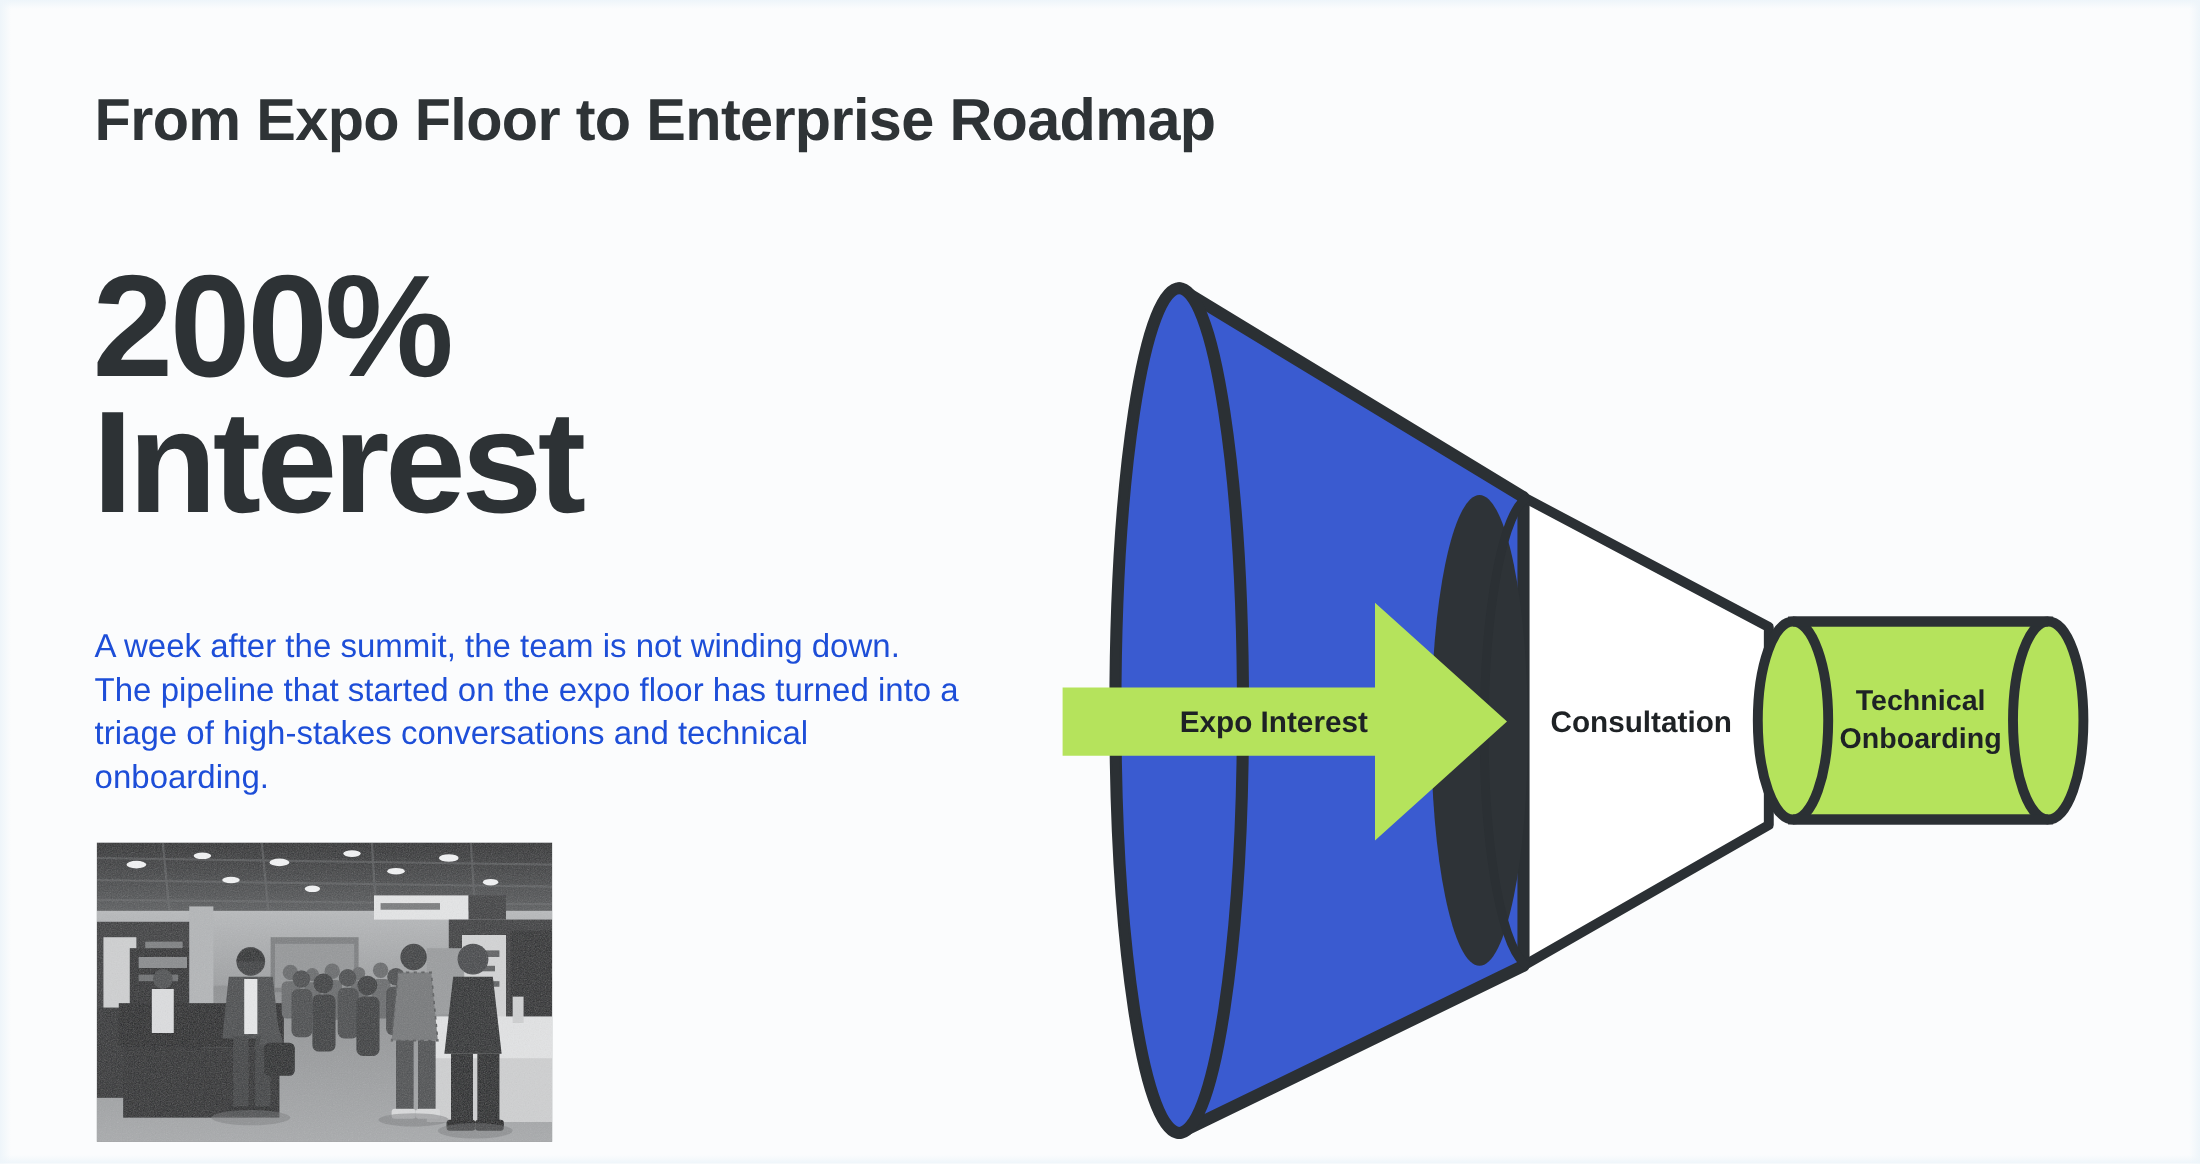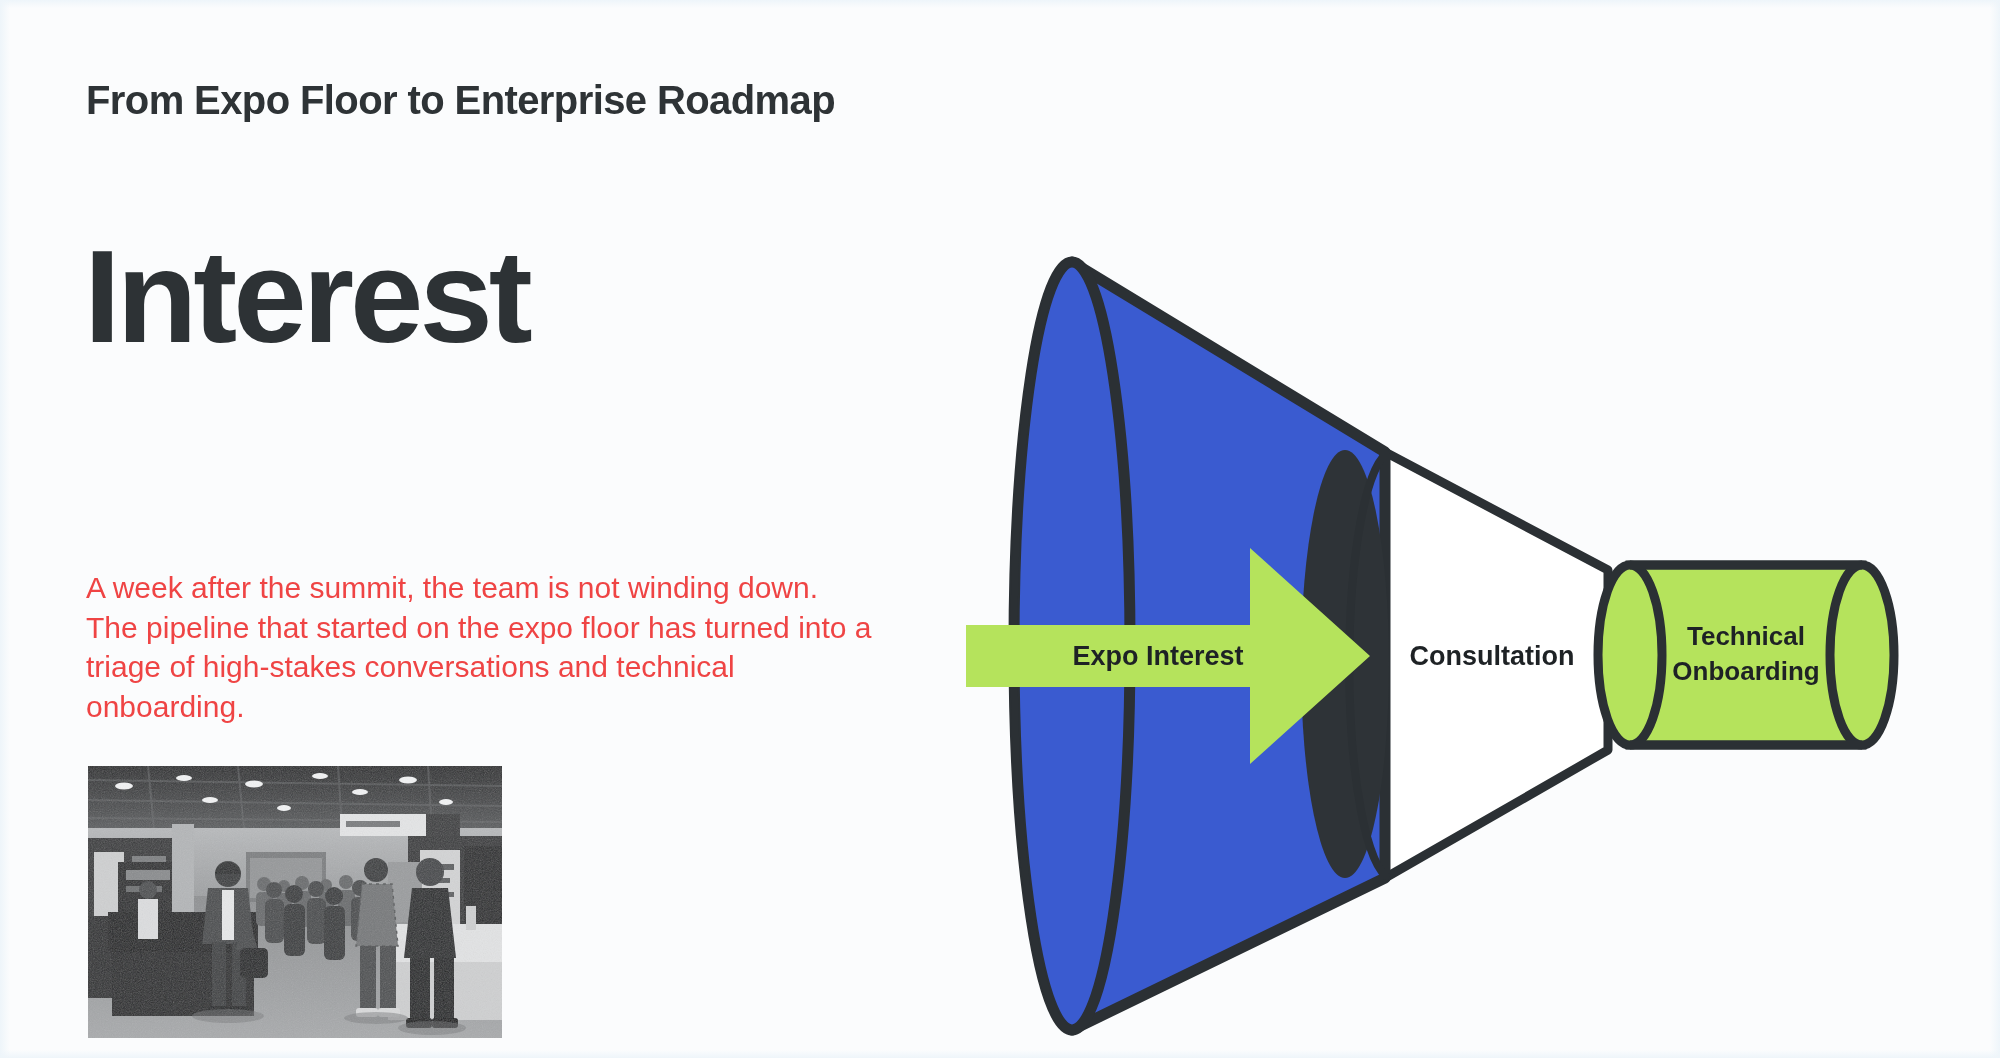--- a/index.html
+++ b/index.html
@@ -27,21 +27,21 @@
       linear-gradient(to left,  #eef5fa 0px, rgba(238,245,250,0) 10px),
       linear-gradient(to bottom,#eef5fa 0px, rgba(238,245,250,0) 8px),
       linear-gradient(to top,   #eef5fa 0px, rgba(238,245,250,0) 8px);
   }
 
   
   .headline {
     position: absolute;
     left: 86px;
     top: 78px;
-    font-size: 40px;
+    font-size: 54px;
     font-weight: 700;
     letter-spacing: -0.6px;
     color: #2e3336;
     white-space: nowrap;
   }
   .stat-block {
     position: absolute;
     left: 84px;
     top: 236px;
     width: 820px;
@@ -58,21 +58,21 @@
   .stat-word {
     letter-spacing: -4px;
   }
   .body-copy {
     position: absolute;
     left: 86px;
     top: 568px;
     width: 790px;
     font-size: 30px;
     line-height: 1.32;
-    color: #ef4444;
+    color: #1d4ed8;
   }
 
   
   .photo {
     position: absolute;
     left: 88px;
     top: 766px;
     width: 414px;
     height: 272px;
     overflow: hidden;
@@ -102,20 +102,21 @@
 </head>
 <body>
 
 <div class="slide">
 
   <div class="edge-tint"></div>
 
   <div class="headline">From Expo Floor to Enterprise Roadmap</div>
 
   <div class="stat-block">
+    <span class="stat-number">200%</span>
     <span class="stat-word">Interest</span>
   </div>
 
   <div class="body-copy">A week after the summit, the team is not winding down. The pipeline that started on the expo floor has turned into a triage of high-stakes conversations and technical onboarding.</div>
 
   <div class="photo">
     <svg viewBox="0 0 414 272" preserveAspectRatio="none">
       <defs>
         <linearGradient id="floorGrad" x1="0" y1="0" x2="0" y2="1">
           <stop offset="0" stop-color="#8d8f91"></stop>

